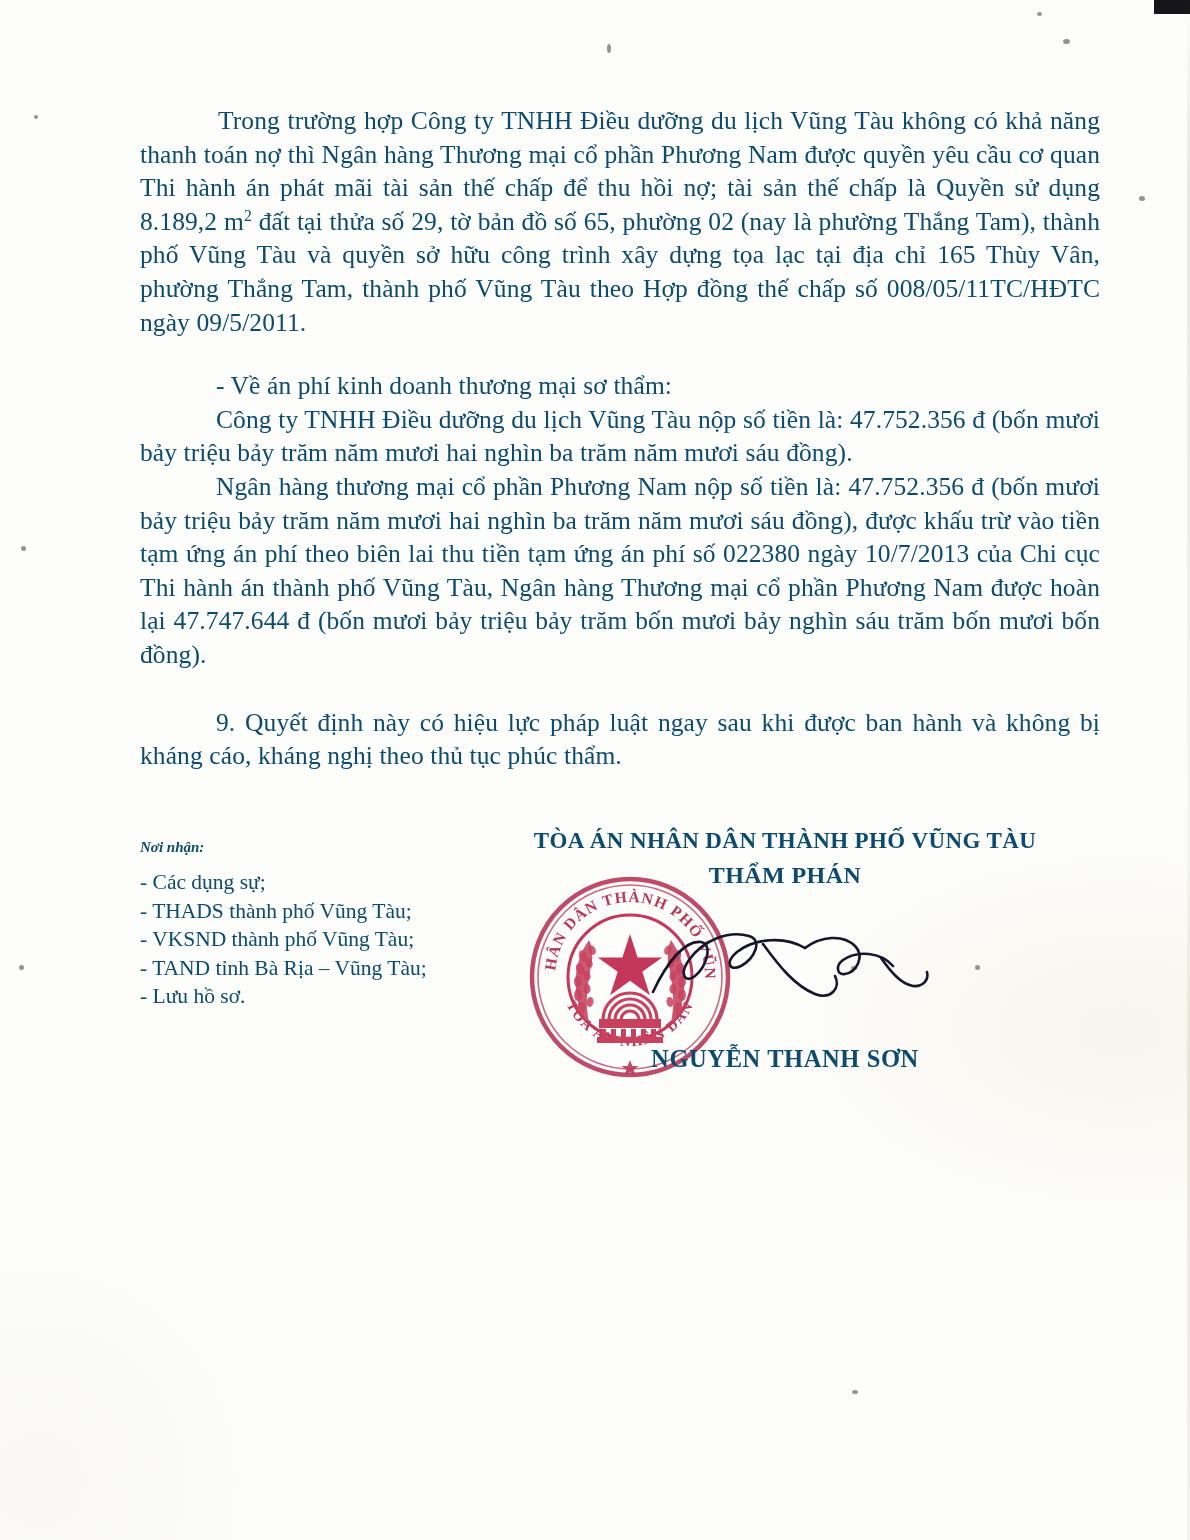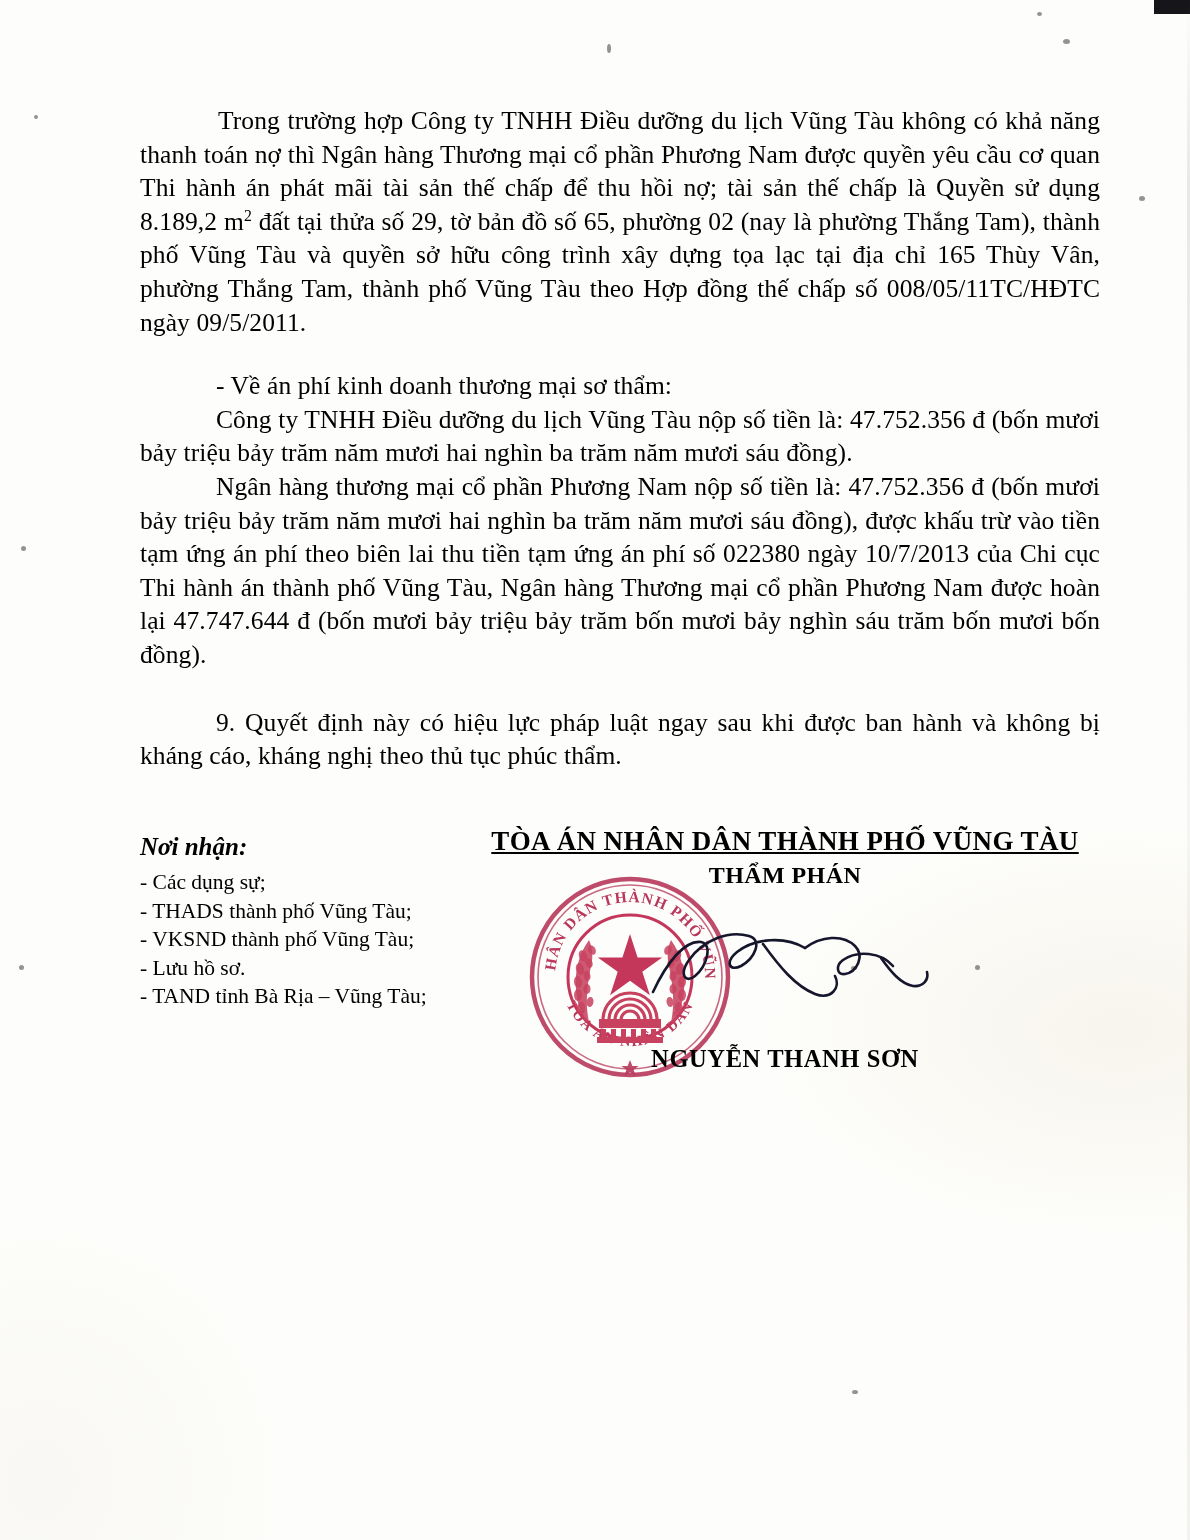--- a/index.html
+++ b/index.html
@@ -10,21 +10,21 @@
   }
 
   .page {
     position: relative;
     width: 1190px;
     height: 1540px;
     margin: 0 auto;
     background: #fdfdfb;
     overflow: hidden;
     font-family: "Liberation Serif", "DejaVu Serif", serif;
-    color: #000000;
+    color: #0c4a6e;
   }
 
   
   .scan-edge-top-right {
     position: absolute;
     top: 0;
     right: 0;
     width: 36px;
     height: 14px;
     background: #16161a;
@@ -95,21 +95,21 @@
 
   .recipients {
     position: absolute;
     left: 140px;
     top: 20px;
     width: 330px;
   }
   .recipients-title {
     font-style: italic;
     font-weight: bold;
-    font-size: 25px;
+    font-size: 15px;
     line-height: 30px;
     margin: 0 0 6px 0;
   }
   .recipients-list {
     list-style: none;
     margin: 0;
     padding: 0;
   }
   .recipients-list li {
     font-size: 21.5px;
@@ -118,26 +118,25 @@
   }
 
   .signature-block {
     position: absolute;
     left: 470px;
     top: 14px;
     width: 630px;
     text-align: center;
   }
   .court-name {
-    font-size: 27px;
+    font-size: 23px;
     font-weight: bold;
     letter-spacing: 0.4px;
     line-height: 30px;
     white-space: nowrap;
-    text-decoration: underline;
   }
   .judge-title {
     font-size: 24px;
     font-weight: bold;
     letter-spacing: 0.4px;
     line-height: 30px;
     margin-top: 4px;
     position: relative;
     z-index: 3;
   }
@@ -216,22 +215,22 @@
   </div>
 
   <div class="footer">
 
     <div class="recipients">
       <div class="recipients-title">Nơi nhận:</div>
       <ul class="recipients-list">
         <li>- Các dụng sự;</li>
         <li>- THADS thành phố Vũng Tàu;</li>
         <li>- VKSND thành phố Vũng Tàu;</li>
+        <li>- TAND tỉnh Bà Rịa – Vũng Tàu;</li>
         <li>- Lưu hồ sơ.</li>
-        <li>- TAND tỉnh Bà Rịa – Vũng Tàu;</li>
       </ul>
     </div>
 
     <div class="signature-block">
 
       <div class="court-name">TÒA ÁN NHÂN DÂN THÀNH PHỐ VŨNG TÀU</div>
       <div class="judge-title">THẨM PHÁN</div>
 
       <div class="seal">
         <svg viewBox="0 0 206 206" xmlns="http://www.w3.org/2000/svg">

